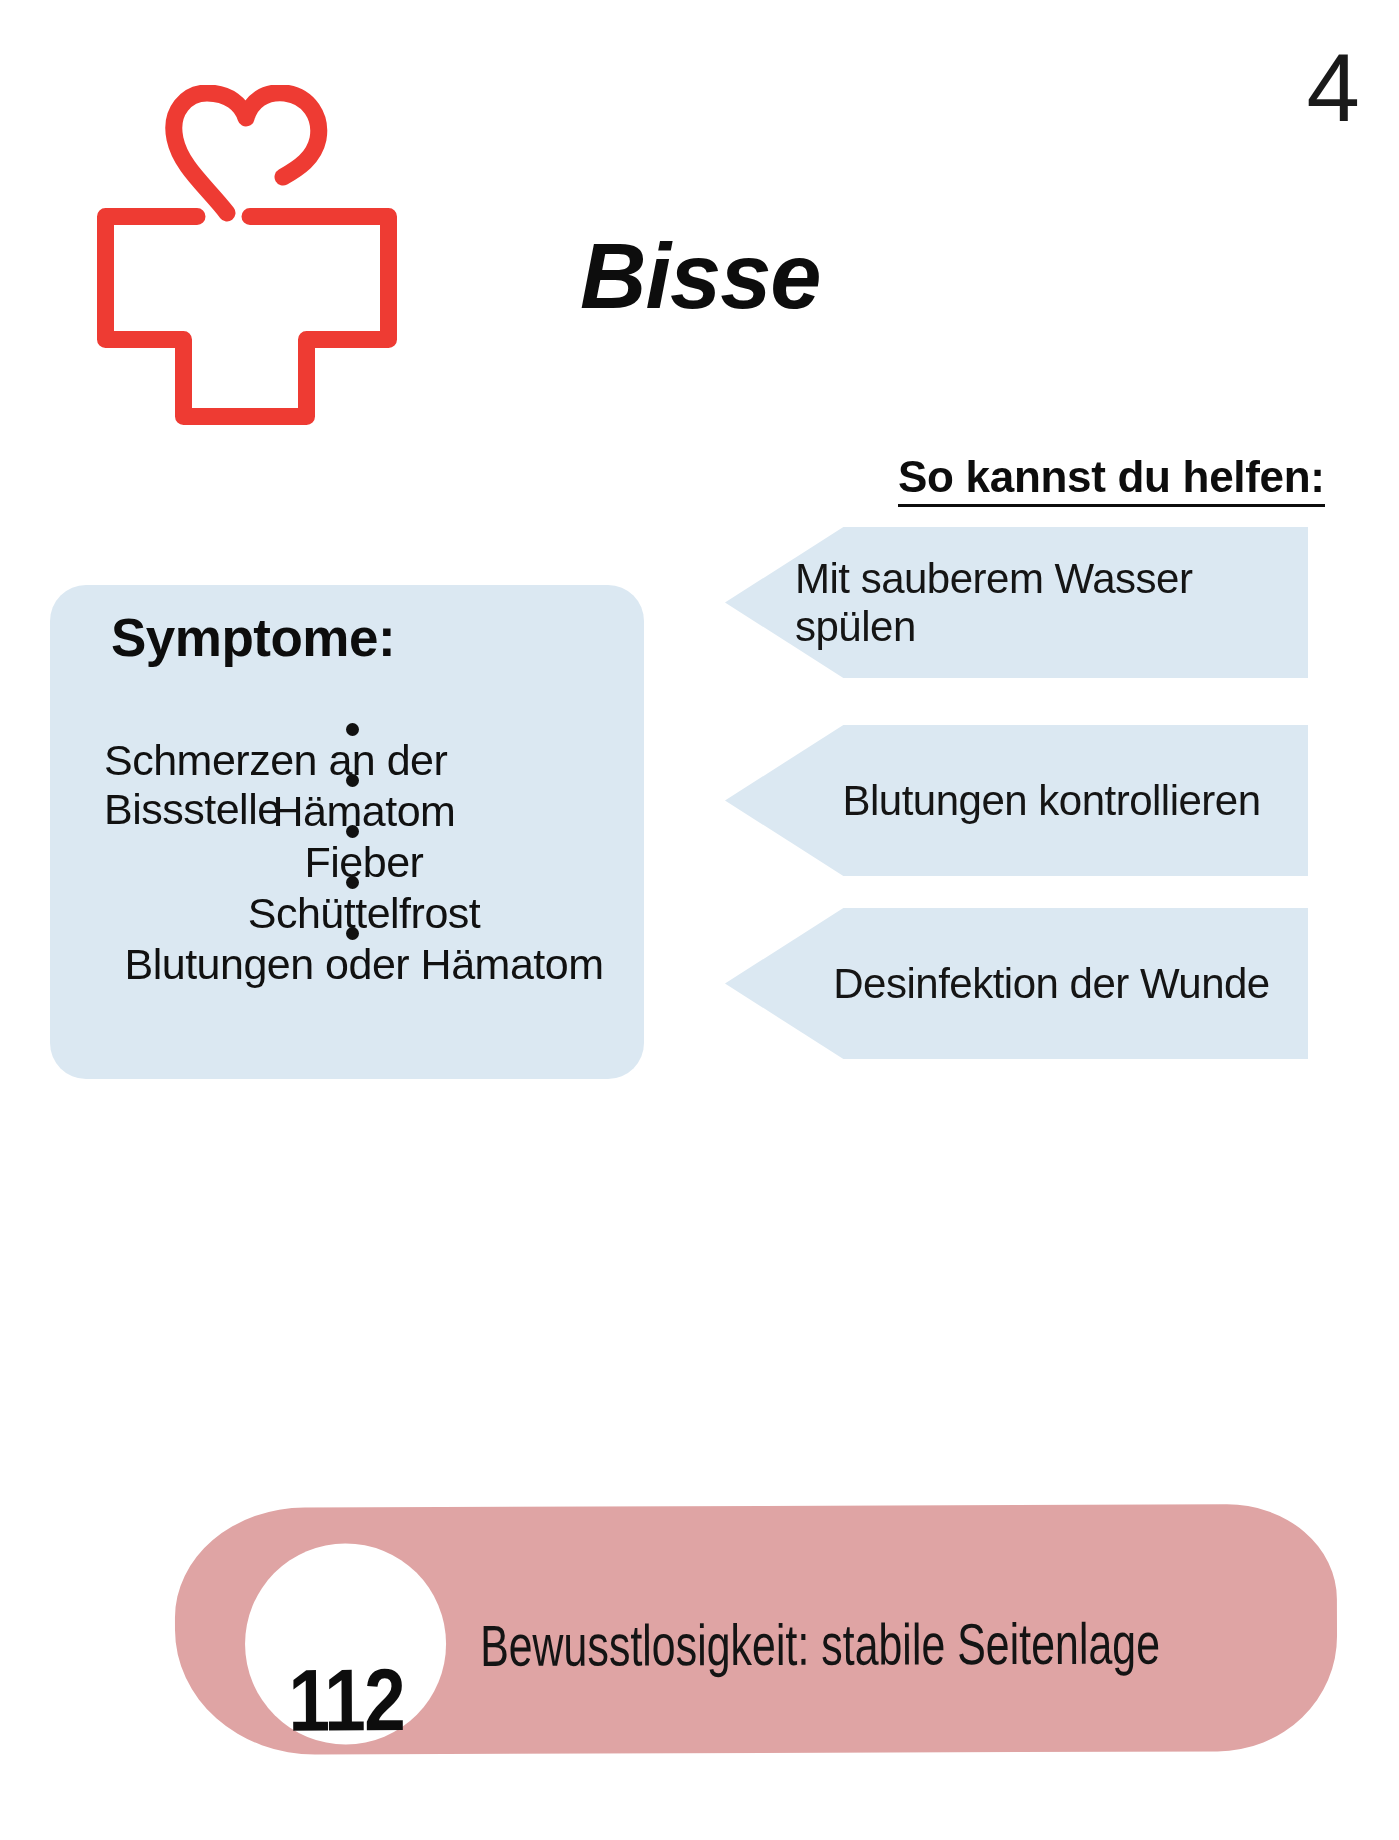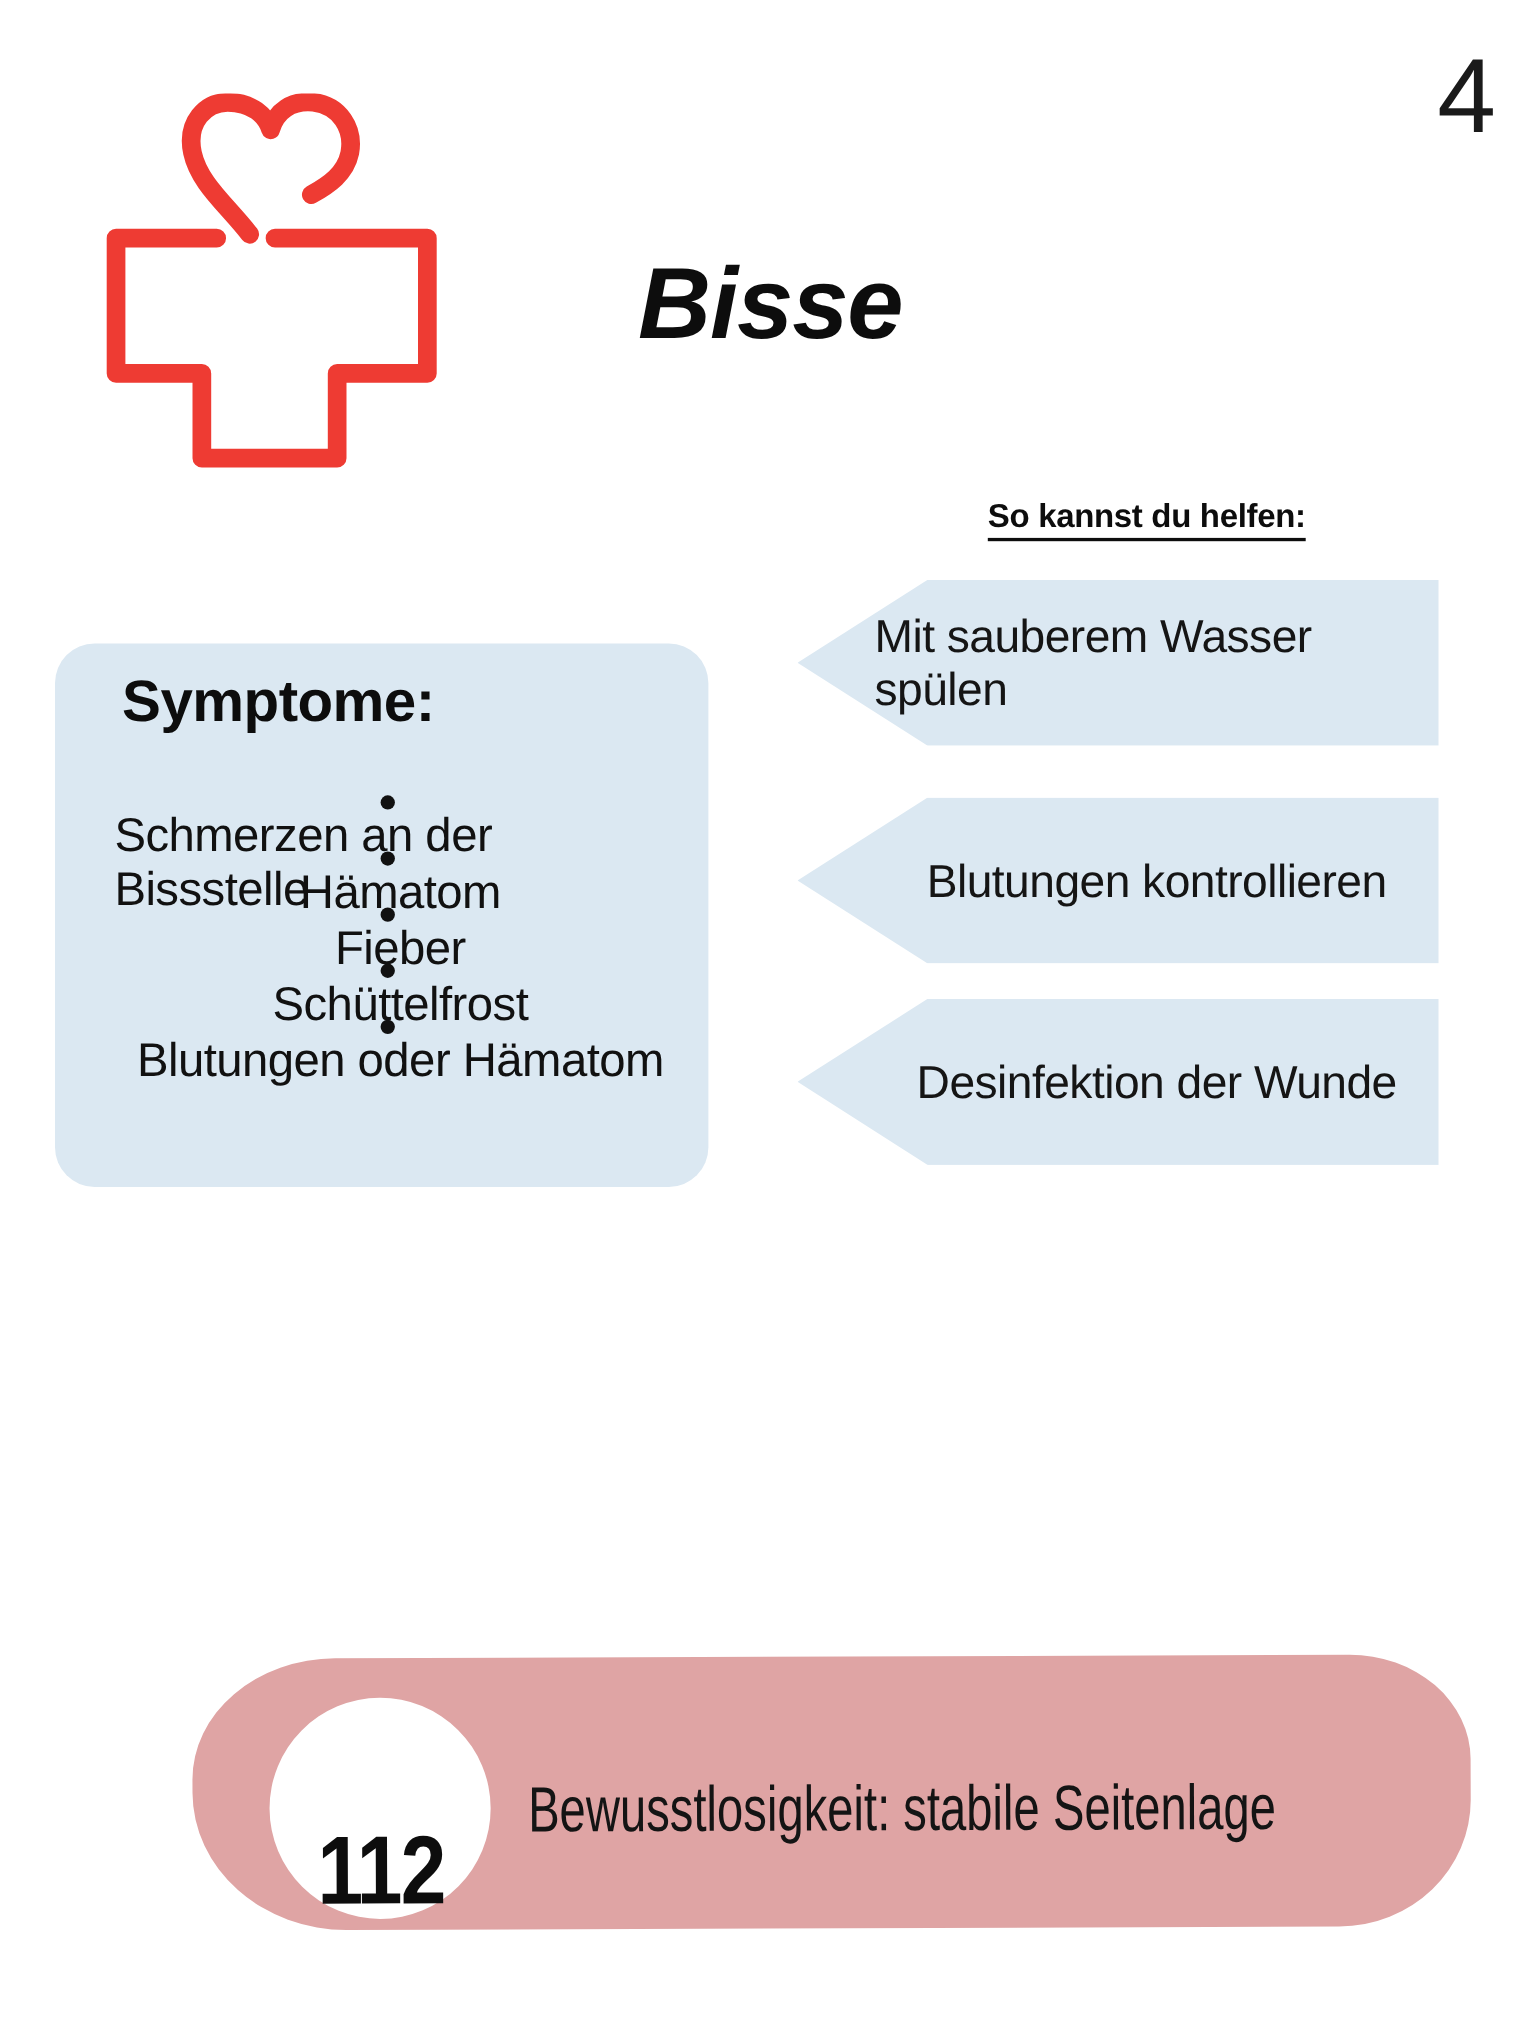--- a/index.html
+++ b/index.html
@@ -9,21 +9,21 @@
   }
   .abs{position:absolute;}
 
   
   .page-num{top:40px;right:39px;font-size:96px;font-weight:400;color:#1a1a1a;line-height:1;}
 
   
   .title{left:580px;top:230px;font-size:92px;font-weight:700;letter-spacing:-1px;line-height:1;color:#0d0d0d;font-style:italic;}
 
   
-  .help-heading{left:898px;top:453px;font-size:30px;font-weight:700;letter-spacing:-0.3px;line-height:1.1;color:#0d0d0d;
+  .help-heading{left:898px;top:453px;font-size:44px;font-weight:700;letter-spacing:-0.3px;line-height:1.1;color:#0d0d0d;
     border-bottom:3px solid #0d0d0d;padding-bottom:3px;}
 
   
   .sym-box{left:50px;top:585px;width:594px;height:494px;border-radius:36px;}
   .sym-heading{left:61px;top:24px;font-size:53px;font-weight:700;letter-spacing:-0.5px;line-height:1.1;color:#0d0d0d;}
   .sym-list{left:54px;top:138px;right:20px;}
   .sym-item{display:flex;align-items:center;height:51px;font-size:43px;letter-spacing:-0.5px;color:#111;flex-direction:column;}
   .bullet-dot{width:13px;height:13px;border-radius:50%;background:#111;margin-right:24px;flex:0 0 13px;}
 
   

